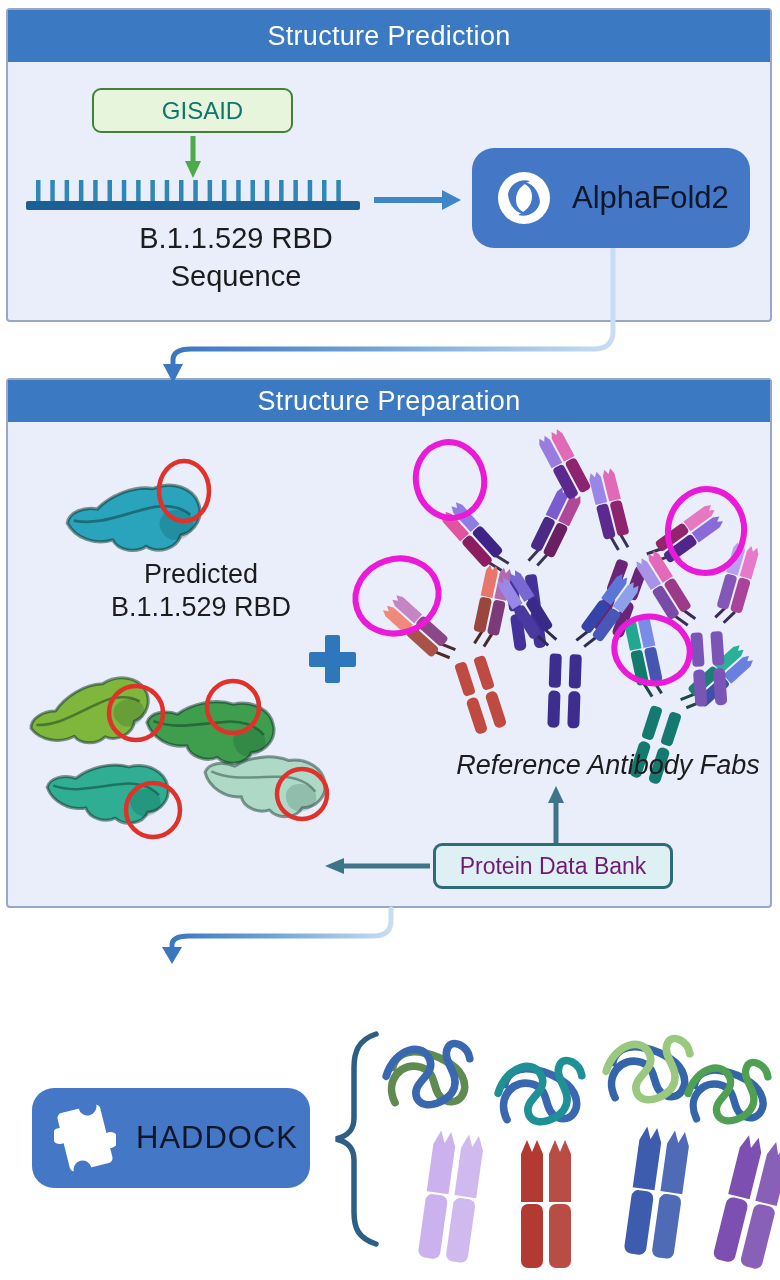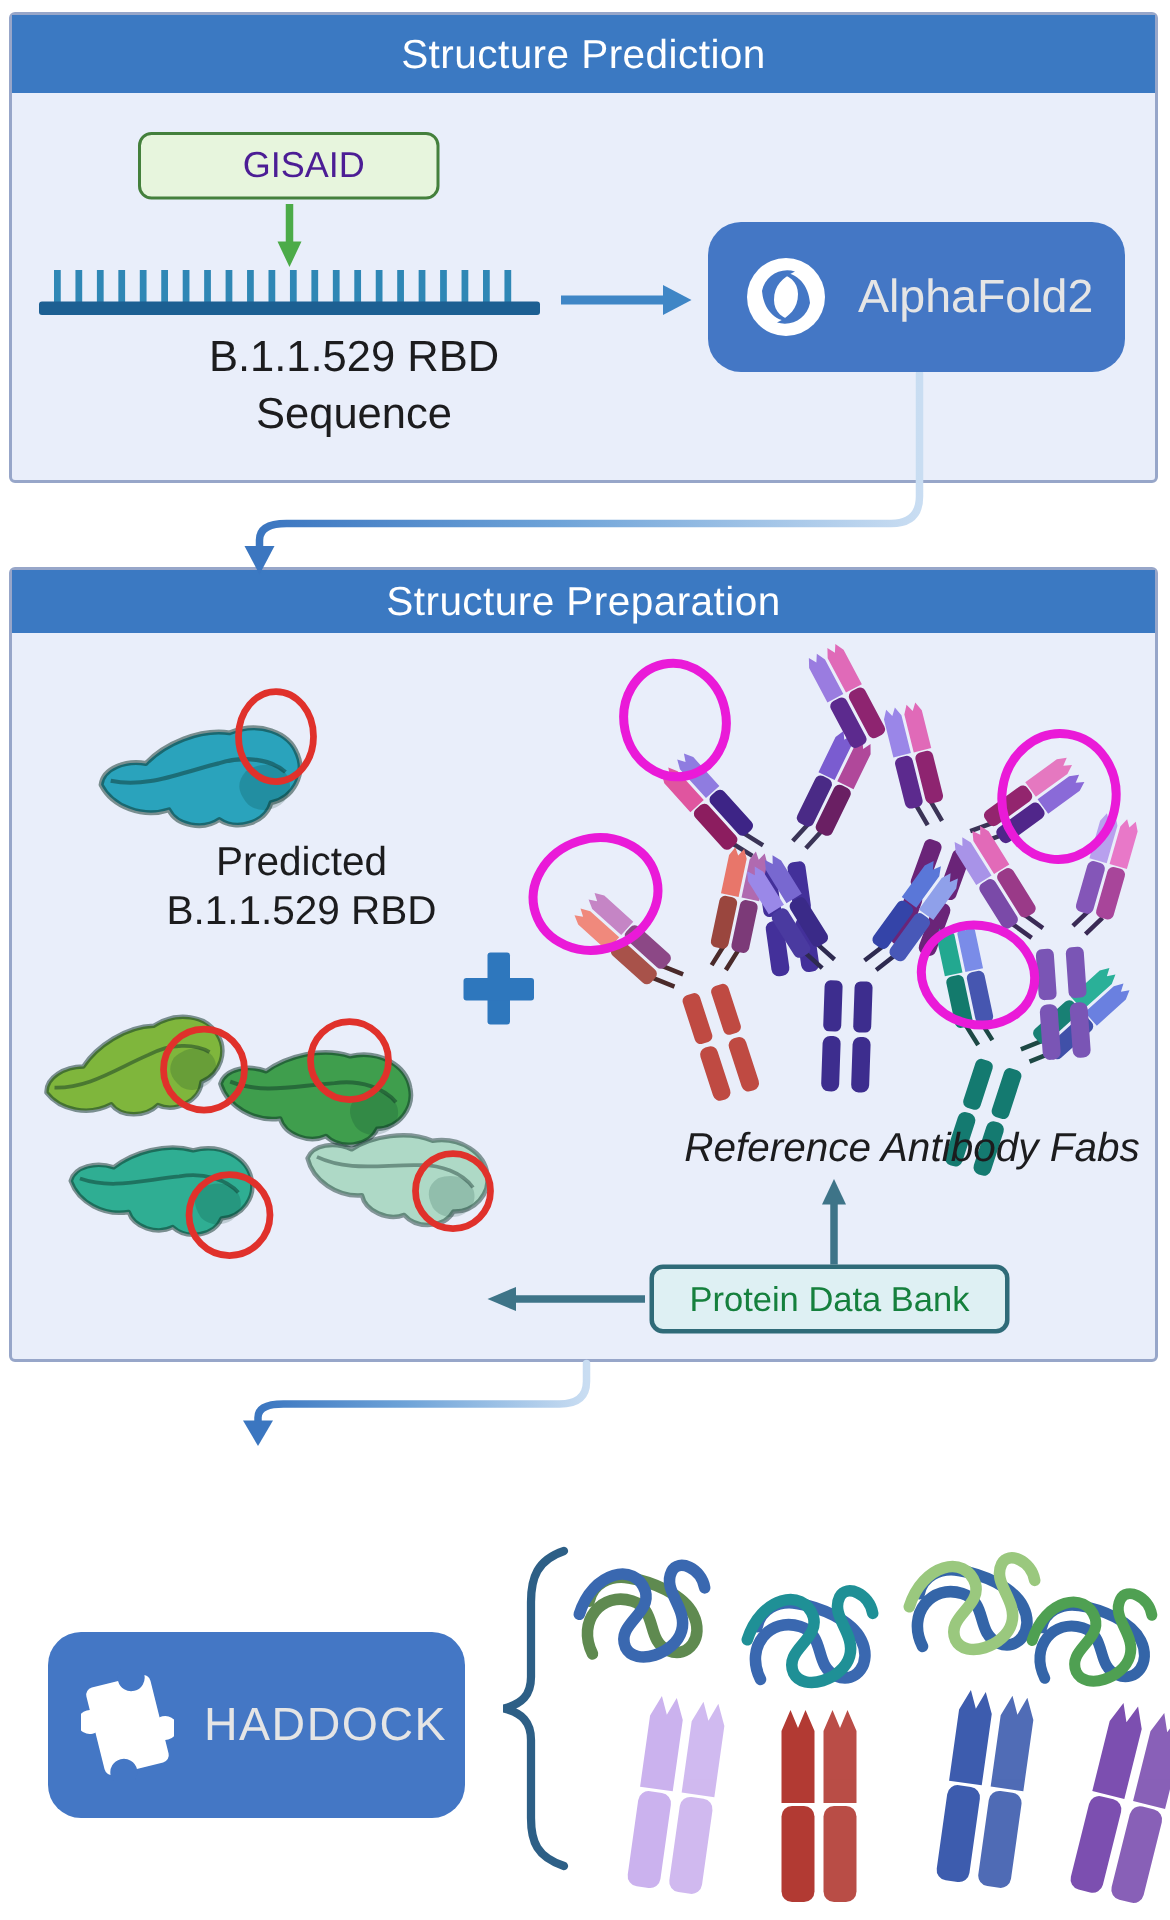--- a/index.html
+++ b/index.html
@@ -7,24 +7,24 @@
          font-family:"Liberation Sans", sans-serif;}
   .panel{position:absolute;left:6px;width:766px;border:2px solid var(--panel-border);
          border-radius:4px;background:var(--panel-bg);box-sizing:border-box;}
   .panel-header{position:absolute;top:0;left:0;right:0;background:var(--header-blue);
          display:flex;align-items:center;justify-content:center;color:#fff;
          font-weight:500;letter-spacing:.3px;}
   .lbl{position:absolute;color:#1c1c1e;text-align:center;margin-left:43px;}
   .nodebox{position:absolute;display:flex;align-items:center;justify-content:center;
          box-sizing:border-box;}
   #gisaid-box{background:var(--gisaid-fill);border:2.5px solid var(--gisaid-border);
-         border-radius:9px;font-size:24px;color:#4c1d95;padding-left:20px;}
+         border-radius:9px;font-size:24px;color:#0f766e;padding-left:20px;}
   #pdb-box{background:var(--pdb-fill);border:3px solid var(--pdb-border);
-         border-radius:9px;font-size:23px;color:#15803d;}
-  .bluebox{background:var(--app-box-blue);border-radius:22px;color:#e5e5e5;
+         border-radius:9px;font-size:23px;color:#701a75;}
+  .bluebox{background:var(--app-box-blue);border-radius:22px;color:#0f172a;
          justify-content:flex-start;}
   .bluebox .app-label{font-size:31px;font-weight:400;}
   #svg-art{position:absolute;left:0;top:0;pointer-events:none;}
 </style>
 </head>
 <body>
 
 <div id="stage">
 
   <div class="panel" style="top:8px;height:314px;padding-left:37px;">
@@ -388,21 +388,21 @@
     <div>B.1.1.529 RBD</div>
   </div>
 
   <div class="lbl" style="left:385px;top:750px;width:360px;font-size:27px;font-style:italic;">Reference Antibody Fabs</div>
 
 
   <div id="pdb-box" class="nodebox" style="left:433px;top:843px;width:240px;height:46px;">
     <span>Protein Data Bank</span>
   </div>
 
-  <div class="nodebox bluebox" style="left:32px;top:1088px;width:278px;height:124px;background:var(--app-box-blue);">
+  <div class="nodebox bluebox" style="left:32px;top:1088px;width:278px;height:100px;background:var(--app-box-blue);">
     <svg width="62" height="76" viewBox="-31 -38 62 76" style="margin-left:22px;">
       <g transform="rotate(-14)">
         <rect x="-22" y="-30" width="44" height="60" rx="5" fill="#ffffff"></rect>
         <circle cx="10" cy="-30" r="9" fill="var(--app-box-blue)"></circle>
         <circle cx="-10" cy="30" r="9" fill="var(--app-box-blue)"></circle>
         <circle cx="24" cy="8" r="8" fill="#ffffff"></circle>
         <circle cx="-24" cy="-8" r="8" fill="#ffffff"></circle>
       </g>
     </svg>
     <span class="app-label" style="margin-left:20px;letter-spacing:1px;">HADDOCK</span>

